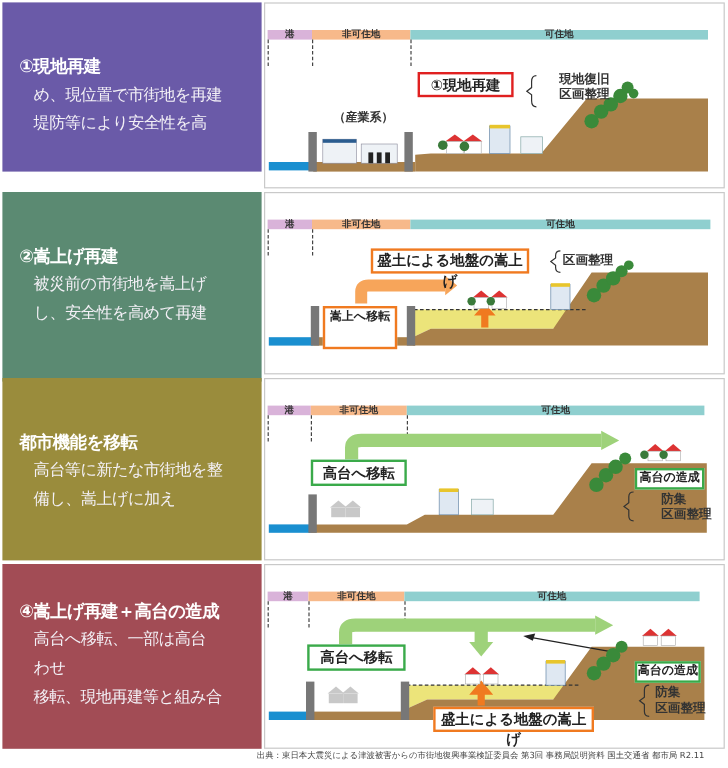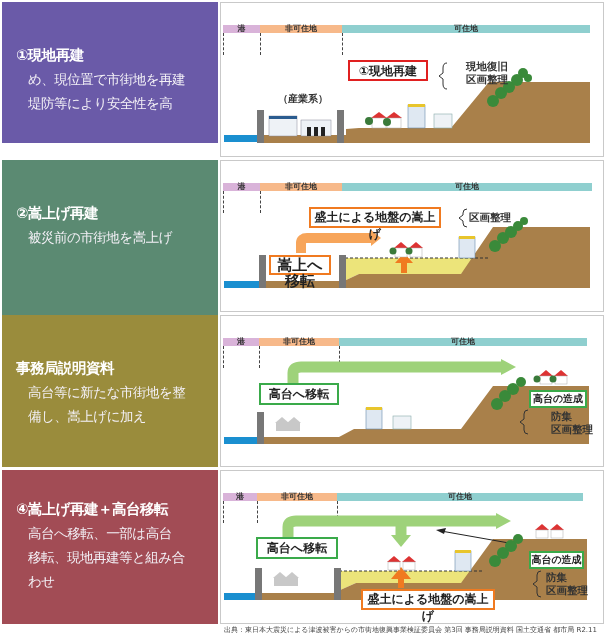--- a/index.html
+++ b/index.html
@@ -7,21 +7,21 @@
 .row{position:absolute;left:0;width:607px}
 .left{position:absolute;left:2px;top:0;width:216px;color:#fff;padding-left:14px}
 .left .title{font-weight:bold;font-size:14.5px;margin-top:44px;letter-spacing:-0.5px}
 .left .body{font-size:13.5px;line-height:24px;margin-top:2px;padding-left:12px;color:#f3f0f6;letter-spacing:-0.5px}
 .right{position:absolute;left:220px;top:0;width:384px;border:1px solid #c9c9c9;background:#fff}
 .zonebar{position:absolute;top:22px;height:8px;font-size:8px;font-weight:bold;color:#333;text-align:center;line-height:8px}
 .dash{position:absolute;top:30px;width:0;height:22px;border-left:1.5px dashed #444}
 svg{position:absolute;left:0;top:0}
 .lbl{position:absolute;background:#fff;font-weight:bold;font-size:12px;text-align:center;color:#222}
 .note{position:absolute;font-size:10.5px;font-weight:bold;color:#333;line-height:13px}
-.source{position:absolute;top:625px;right:10px;font-size:7px;color:#444;white-space:nowrap}
+.source{position:absolute;top:625px;right:20px;font-size:7px;color:#444;white-space:nowrap}
 </style>
 </head>
 <body>
 
 <div class="row" style="top:2px;height:155px">
   <div class="left" style="background:#6a5aa8;height:141px">
     <div class="title">①現地再建</div>
     <div class="body">
       <div>め、現位置で市街地を再建</div>
       <div>堤防等により安全性を高</div>
@@ -74,20 +74,21 @@
       </div>
     <div class="note" style="left:57px;top:89px;font-size:10px">（産業系）</div>
   </div>
 </div>
 
 <div class="row" style="top:160px;height:152px">
   <div class="left" style="background:#5b8a72;height:158px">
     <div class="title">②嵩上げ再建</div>
     <div class="body">
       <div>被災前の市街地を嵩上げ</div>
+      <div>し、安全性を高めて再建</div>
     </div>
   </div>
   <div class="right" style="height:152px">
     <div class="zonebar" style="left:2px;width:37px;background:#d9b3d9">港</div>
     <div class="zonebar" style="left:39px;width:82px;background:#f7b98a">非可住地</div>
     <div class="zonebar" style="left:121px;width:250px;background:#8fcfcf">可住地</div>
     <div class="dash" style="left:2px"></div>
       <div class="dash" style="left:39px"></div>
     <svg width="384" height="152">
       <rect x="3" y="120" width="37" height="7" fill="#1a8fd0"></rect>
@@ -114,27 +115,27 @@
           <circle cx="274" cy="85" r="6"></circle>
           <circle cx="282" cy="77" r="6"></circle>
           <circle cx="290" cy="71" r="6"></circle>
           <circle cx="297" cy="65" r="5"></circle>
           <circle cx="303" cy="60" r="4"></circle>
         </g>
       <path d="M246,48 q-4,0 -4,4 l0,2 l-4,3 l4,3 l0,2 q0,4 4,4" fill="none" stroke="#333" stroke-width="1"></path>
     </svg>
     <div class="lbl" style="left:88px;top:46px;width:132px;height:21px;line-height:17px;border:2px solid #f07a20">盛土による地盤の嵩上げ</div>
     <div class="note" style="left:248px;top:50px">区画整理</div>
-    <div class="lbl" style="left:48px;top:94px;width:62px;height:20px;line-height:16px;font-size:15px;border:2px solid #f07a20">嵩上へ移転</div>
+    <div class="lbl" style="left:48px;top:94px;width:62px;height:36px;line-height:16px;font-size:10px;border:2px solid #f07a20">嵩上へ移転</div>
   </div>
 </div>
 
 <div class="row" style="top:315px;height:152px">
   <div class="left" style="background:#9a8c3c;height:152px">
-    <div class="title">事務局説明資料</div>
+    <div class="title">都市機能を移転</div>
     <div class="body">
       <div>高台等に新たな市街地を整</div>
       <div>備し、嵩上げに加え</div>
     </div>
   </div>
   <div class="right" style="height:152px">
     <div class="zonebar" style="left:2px;width:36px;background:#d9b3d9">港</div>
     <div class="zonebar" style="left:38px;width:80px;background:#f7b98a">非可住地</div>
     <div class="zonebar" style="left:118px;width:248px;background:#8fcfcf">可住地</div>
     <div class="dash" style="left:2px"></div>
@@ -175,25 +176,25 @@
     <div class="lbl" style="left:308px;top:74px;width:58px;height:18px;line-height:14px;font-size:10px;border:2px solid #3aaa4a">高台の造成</div>
     <div class="note" style="left:330px;top:94px">
         <div>防集</div>
         <div>区画整理</div>
       </div>
   </div>
 </div>
 
 <div class="row" style="top:470px;height:155px">
   <div class="left" style="background:#a24c55;height:154px">
-    <div class="title" style="margin-top:30px">④嵩上げ再建＋高台移転</div>
+    <div class="title" style="margin-top:30px">④嵩上げ再建＋高台の造成</div>
     <div class="body">
       <div>高台へ移転、一部は高台</div>
+      <div>わせ</div>
       <div>移転、現地再建等と組み合</div>
-      <div>わせ</div>
     </div>
   </div>
   <div class="right" style="height:154px">
     <div class="zonebar" style="left:2px;width:34px;background:#d9b3d9">港</div>
     <div class="zonebar" style="left:36px;width:80px;background:#f7b98a">非可住地</div>
     <div class="zonebar" style="left:116px;width:246px;background:#8fcfcf">可住地</div>
     <div class="dash" style="left:2px"></div>
       <div class="dash" style="left:36px"></div>
       <div class="dash" style="left:116px"></div>
     <svg width="384" height="154">

